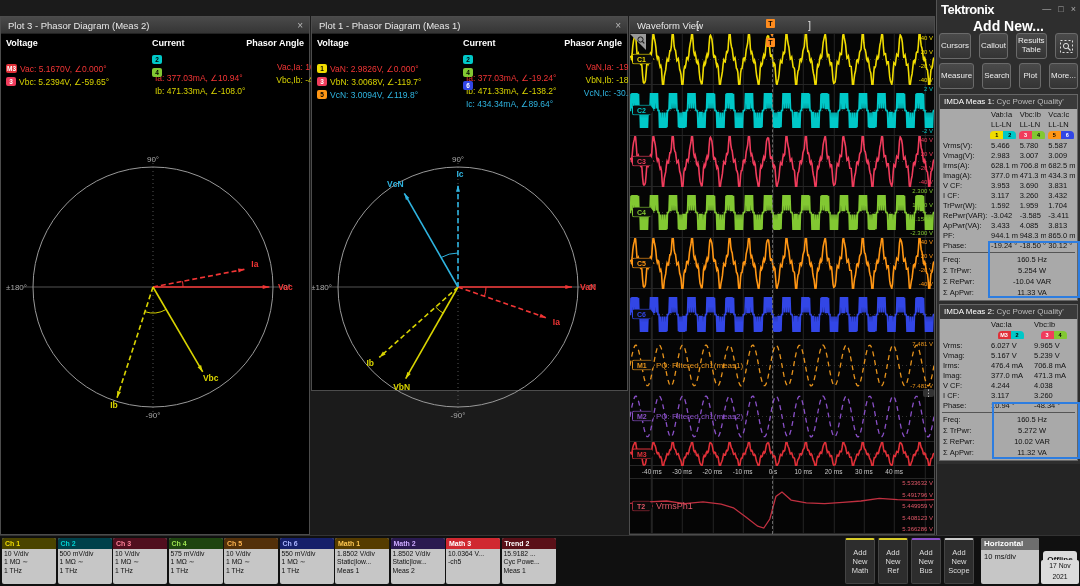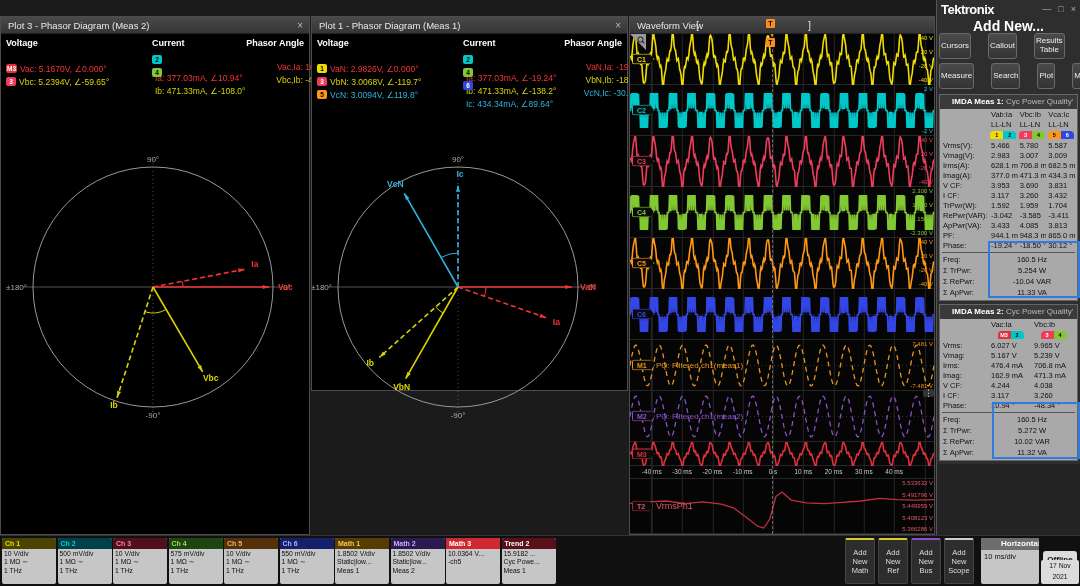--- a/index.html
+++ b/index.html
@@ -48,29 +48,29 @@
   #zoom-corner{position:absolute;right:0;top:0;}
   .bracket{position:absolute;top:0;font-size:11px;color:#ddd;line-height:17px;}
   
   #sidebar{position:absolute;left:936px;top:0;width:144px;height:535px;background:#2e2e2e;
            border-left:1px solid #555;display:flex;flex-direction:column;}
   #logo-row{height:18px;display:flex;align-items:center;padding:0 4px;}
   #brand{font-size:13px;font-weight:bold;color:#fff;letter-spacing:-.5px;}
   .winctl{color:#aaa;font-size:9px;margin-left:7px;}
   #winctls{margin-left:auto;display:flex;align-items:center;}
   #addnew{font-size:14px;font-weight:bold;color:#fff;text-align:center;height:13px;}
-  .btnrow{display:flex;gap:17px;padding:2px 2px;align-items:center;}
+  .btnrow{display:flex;gap:8px;padding:2px 2px;align-items:center;}
   .sbtn{flex:1;height:26px;background:linear-gradient(#4a4a4a,#343434);border:1px solid #6a6a6a;
         border-radius:3px;color:#eee;font-size:8px;display:flex;align-items:center;justify-content:center;
         text-align:center;line-height:1.1;padding:1px;}
   
   .mtable{position:relative;margin:3px 2px 0 2px;background:#a9a9a9;border:1px solid #666;
           color:#111;padding-bottom:2px;}
   .ttitle{height:14px;background:#3a3a3a;font-size:8px;line-height:14px;padding:0 4px;white-space:nowrap;overflow:hidden;}
-  .ttitle .tb{color:#fff;font-weight:bold;margin-left:8px;}
+  .ttitle .tb{color:#fff;font-weight:normal;}
   .ttitle .tr2{color:#bbb;}
   .tgrid{display:grid;font-size:7.5px;padding:1px 2px 0 3px;}
   .tgrid span{height:10px;line-height:10px;white-space:nowrap;overflow:hidden;}
   .tlabel{text-align:left;}
   .tval{text-align:left;padding-left:2px;}
   .pairrow{height:11px !important;display:flex;align-items:center;}
   .pair{display:flex;width:26px;height:8px;border-radius:4px;overflow:hidden;margin:0 auto;}
   .pair span{flex:1;font-size:5.5px;font-weight:bold;text-align:center;line-height:8px;height:8px;}
   .tdivider{border-top:1px solid #555;margin:1px 2px;}
   .sumgrid{display:grid;grid-template-columns:46px 1fr;font-size:7.5px;padding:0 2px 0 3px;}
@@ -83,21 +83,21 @@
              border-top:1px solid #333;}
   #badges{position:absolute;left:2px;top:2px;display:flex;gap:1.5px;}
   .badge{width:54px;height:46px;background:#c6c6c6;border-radius:2px;overflow:hidden;}
   .bhead{height:11px;font-size:7px;font-weight:bold;line-height:11px;padding:0 3px;}
   .bbody{font-size:6.8px;color:#111;padding:1px 2px;line-height:1.25;}
   #addbtns{position:absolute;left:845px;top:2px;display:flex;gap:3px;}
   .addbtn{width:30px;height:46px;background:#2d2d2d;border:1px solid #444;border-top:2px solid;
           border-radius:2px;color:#ddd;font-size:7.5px;text-align:center;display:flex;
           flex-direction:column;justify-content:center;line-height:1.2;}
   #horiz{position:absolute;left:981px;top:2px;width:58px;height:46px;background:#c6c6c6;border-radius:2px;overflow:hidden;}
-  #horiz .hh{height:12px;background:#6e6e6e;color:#fff;font-size:8px;font-weight:bold;line-height:12px;padding:0 20px;}
+  #horiz .hh{height:12px;background:#6e6e6e;color:#fff;font-size:8px;font-weight:bold;line-height:12px;padding:0 3px;}
   #horiz .hv{font-size:7.5px;color:#111;padding:2px 3px;}
   #offline{position:absolute;left:1043px;top:15px;width:34px;height:17px;background:#dcdcdc;border-radius:3px;
            color:#111;font-size:8px;font-weight:bold;text-align:center;line-height:17px;}
   #datetime{position:absolute;left:1041px;top:24px;width:38px;height:24px;background:#dcdcdc;border-radius:2px;
             color:#111;font-size:6.8px;text-align:center;line-height:1.6;padding-top:1px;}
 </style>
 </head>
 <body>
 
 <div id="app">
@@ -500,21 +500,21 @@
           <span class="tlabel">Vrms:</span>
           <span class="tval">6.027 V</span>
           <span class="tval">9.965 V</span>
           <span class="tlabel">Vmag:</span>
           <span class="tval">5.167 V</span>
           <span class="tval">5.239 V</span>
           <span class="tlabel">Irms:</span>
           <span class="tval">476.4 mA</span>
           <span class="tval">706.8 mA</span>
           <span class="tlabel">Imag:</span>
-          <span class="tval">162.9 mA</span>
+          <span class="tval">377.0 mA</span>
           <span class="tval">471.3 mA</span>
           <span class="tlabel">V CF:</span>
           <span class="tval">4.244</span>
           <span class="tval">4.038</span>
           <span class="tlabel">I CF:</span>
           <span class="tval">3.117</span>
           <span class="tval">3.260</span>
           <span class="tlabel">Phase:</span>
           <span class="tval">10.94 °</span>
           <span class="tval">-48.34 °</span>

